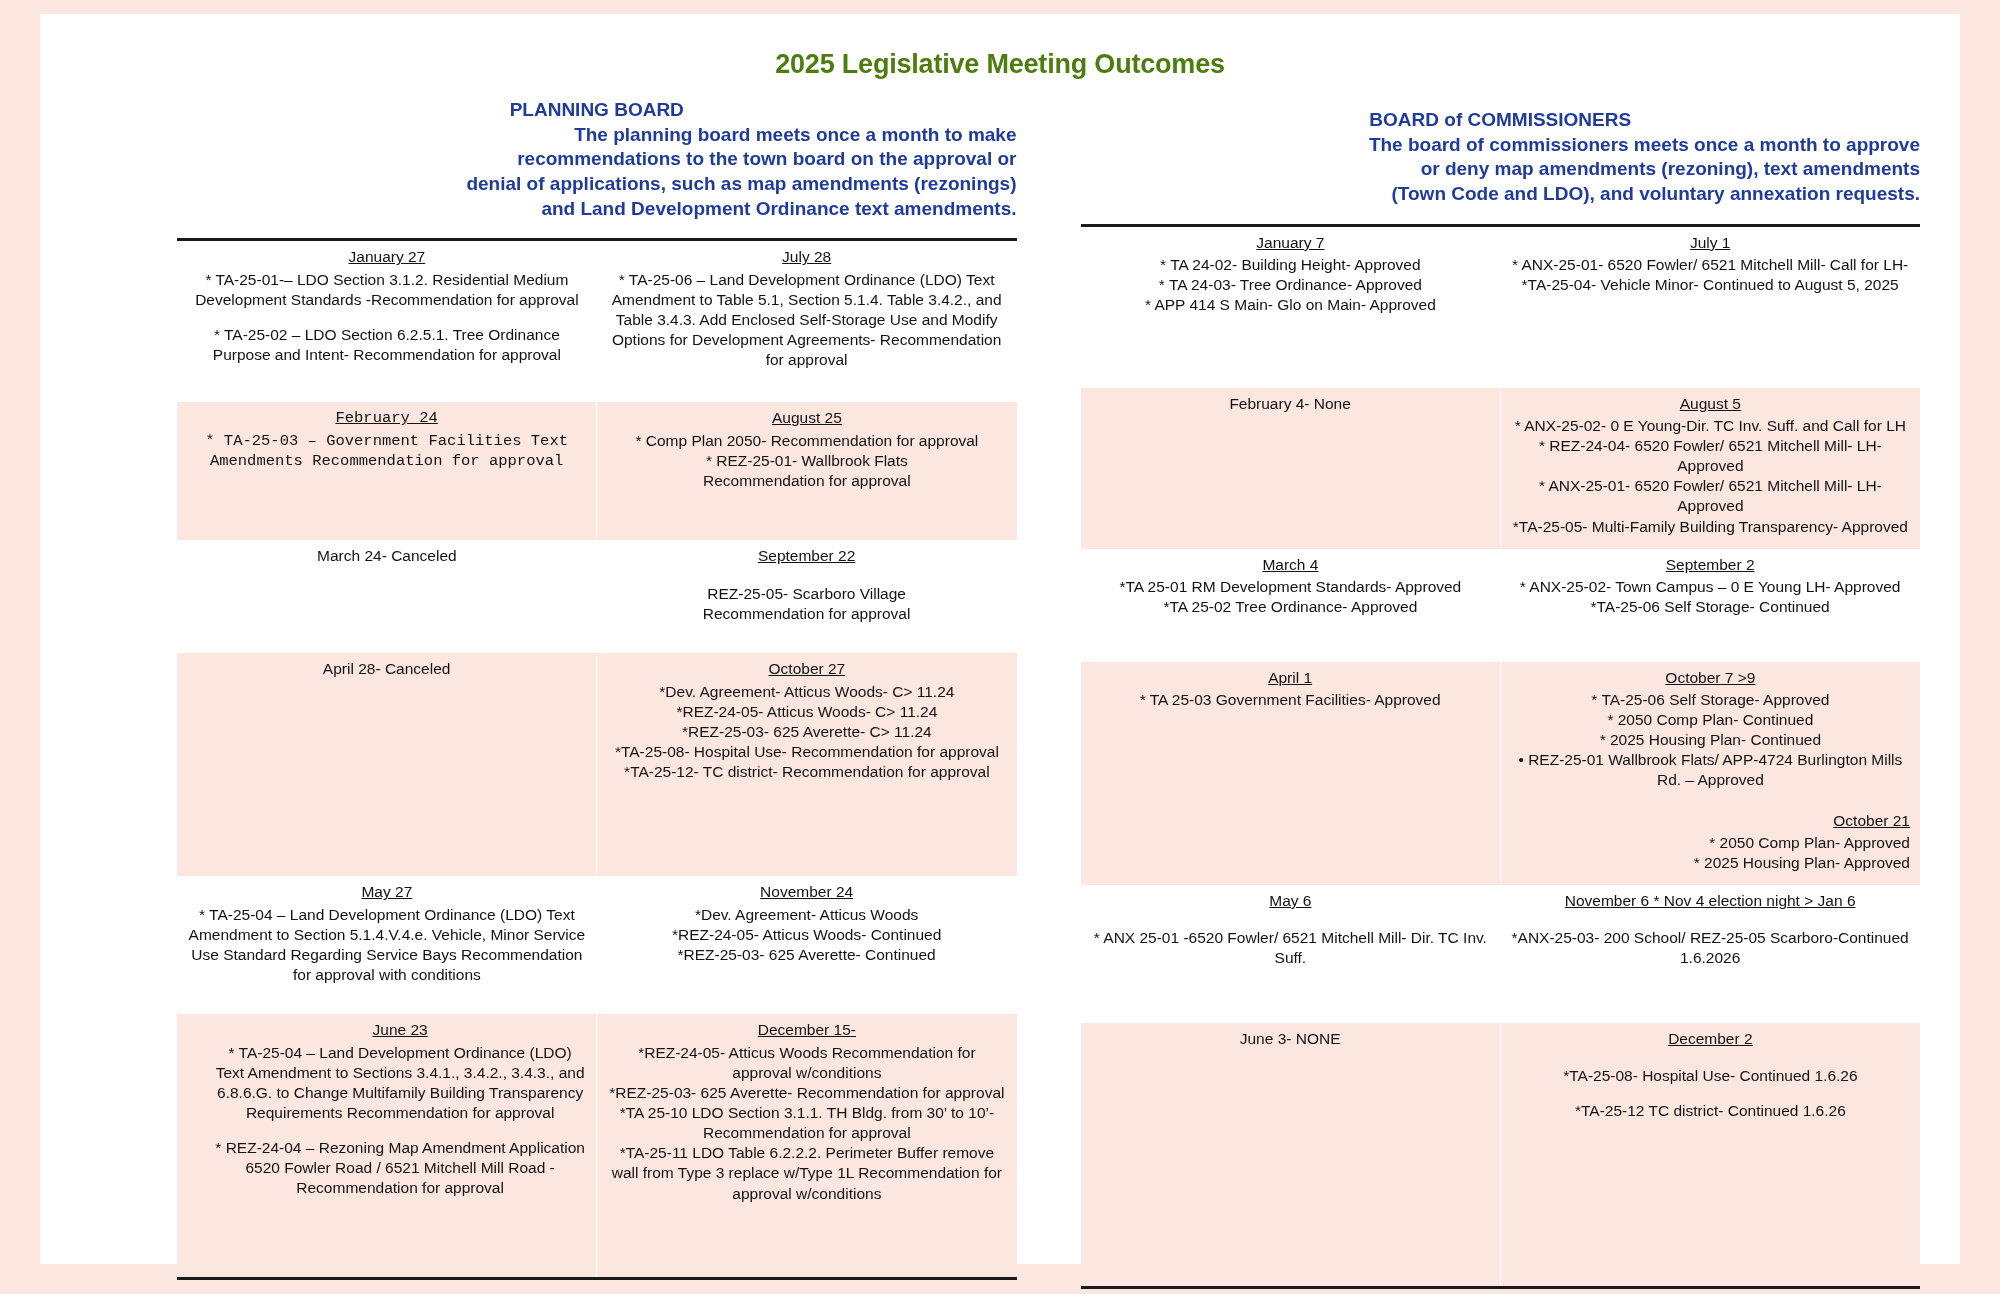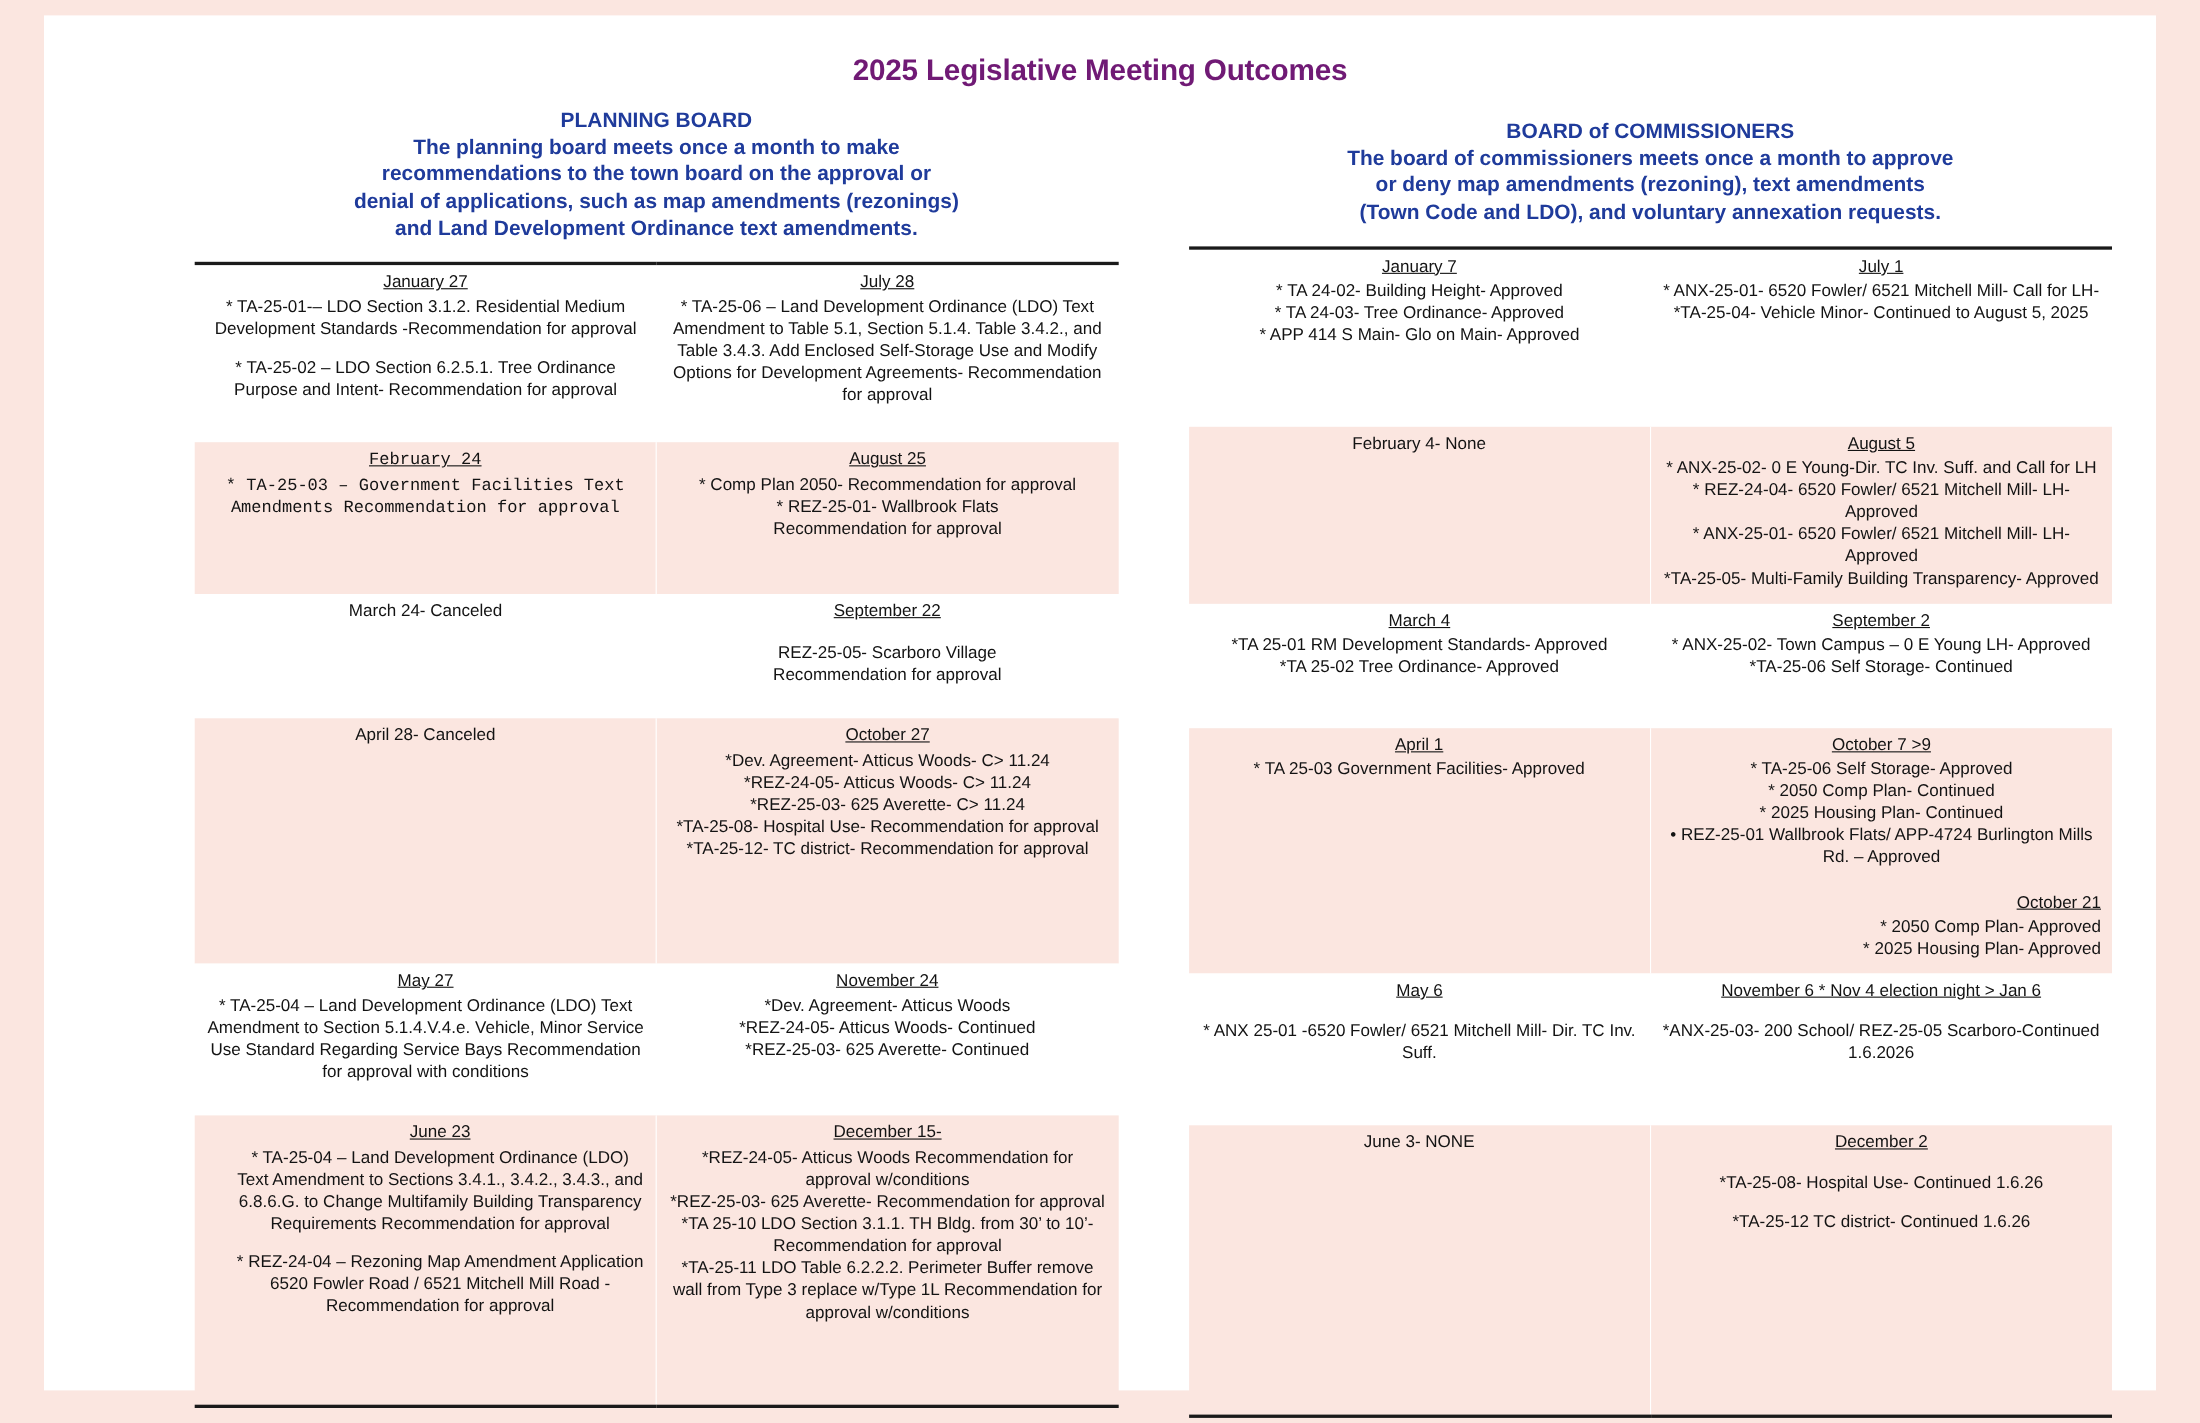--- a/index.html
+++ b/index.html
@@ -11,21 +11,21 @@
   }
   .page{
     position:absolute;
     left:40px;top:14px;
     width:1920px;height:1250px;
     background:#ffffff;
     box-sizing:border-box;
   }
   .doc-title{
     text-align:center;
-    color:#701a75;
+    color:#4d7c0f;
     font-weight:bold;
     font-size:27px;
     padding-top:35px;
     letter-spacing:-0.2px;
   }
   .columns{
     display:flex;
     margin-top:18px;
     margin-left:29px;
   }
@@ -34,21 +34,21 @@
   .col-right{ padding:0 40px 0 40px; }
 
   .board-head{
     text-align:center;
     color:#1f3b9b;
     font-weight:bold;
     font-size:19px;
     line-height:1.30;
   }
   .board-head .name{ display:block; }
-  .board-head .desc-line{ display:block; }
+  .board-head .desc-line{ display:block;text-align:right; }
   .col-right .board-head{ margin-top:10px; }
 
   table.grid{
     width:100%;
     border-collapse:collapse;
     margin-top:17px;
     table-layout:fixed;
   }
   table.grid td{
     vertical-align:top;

